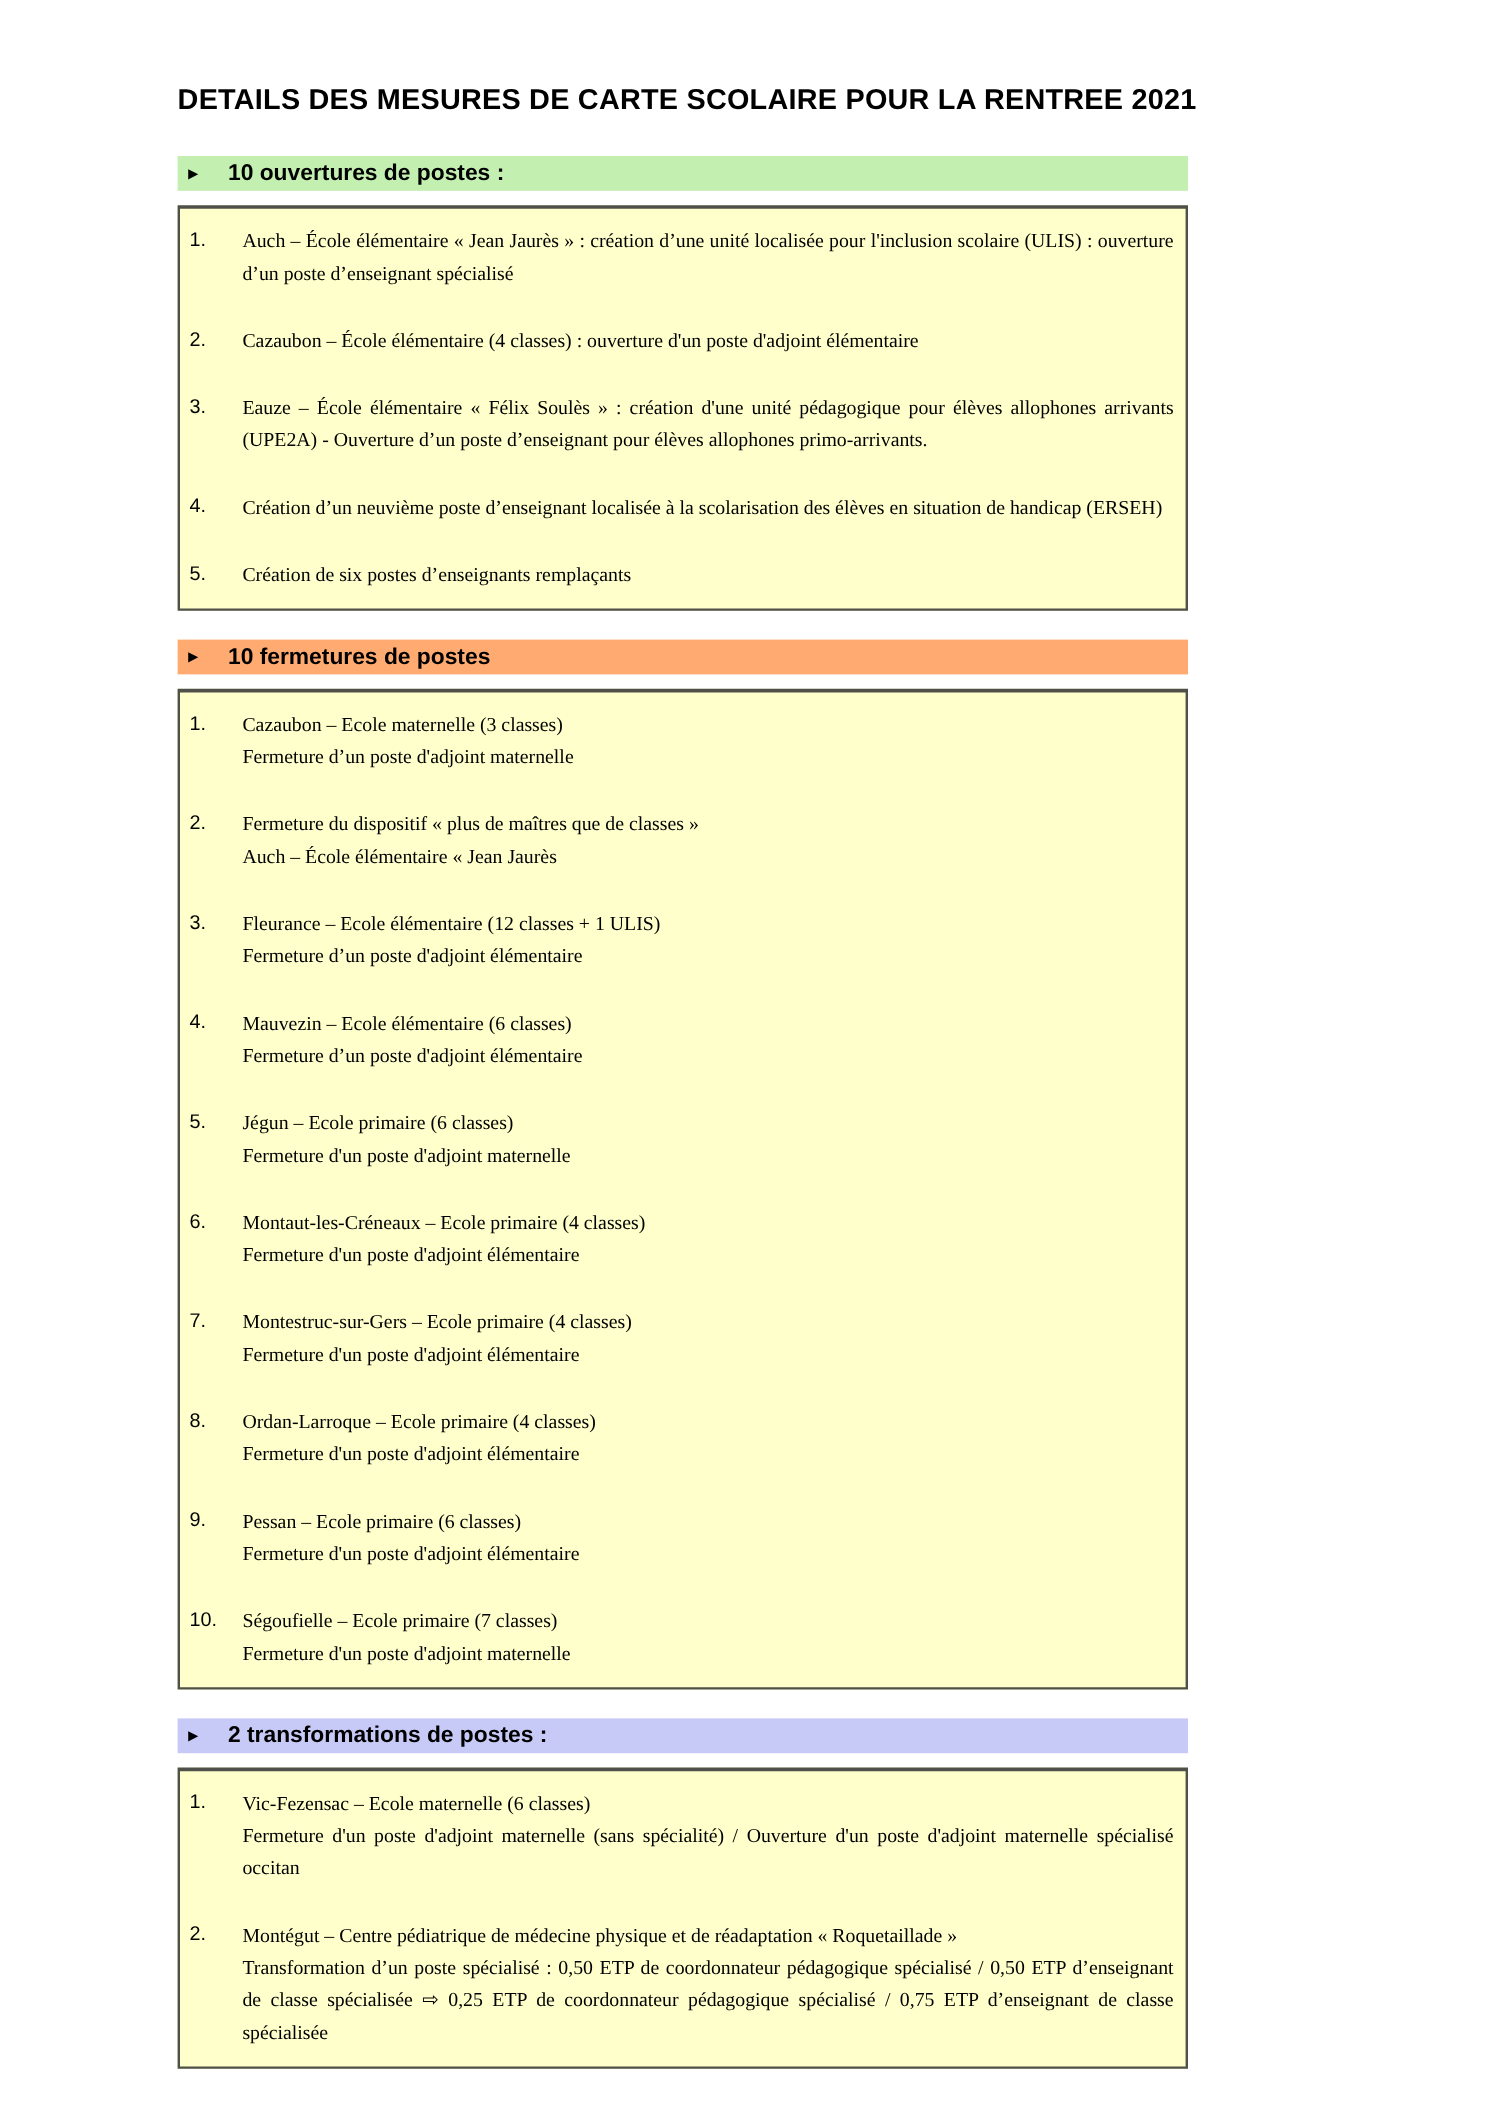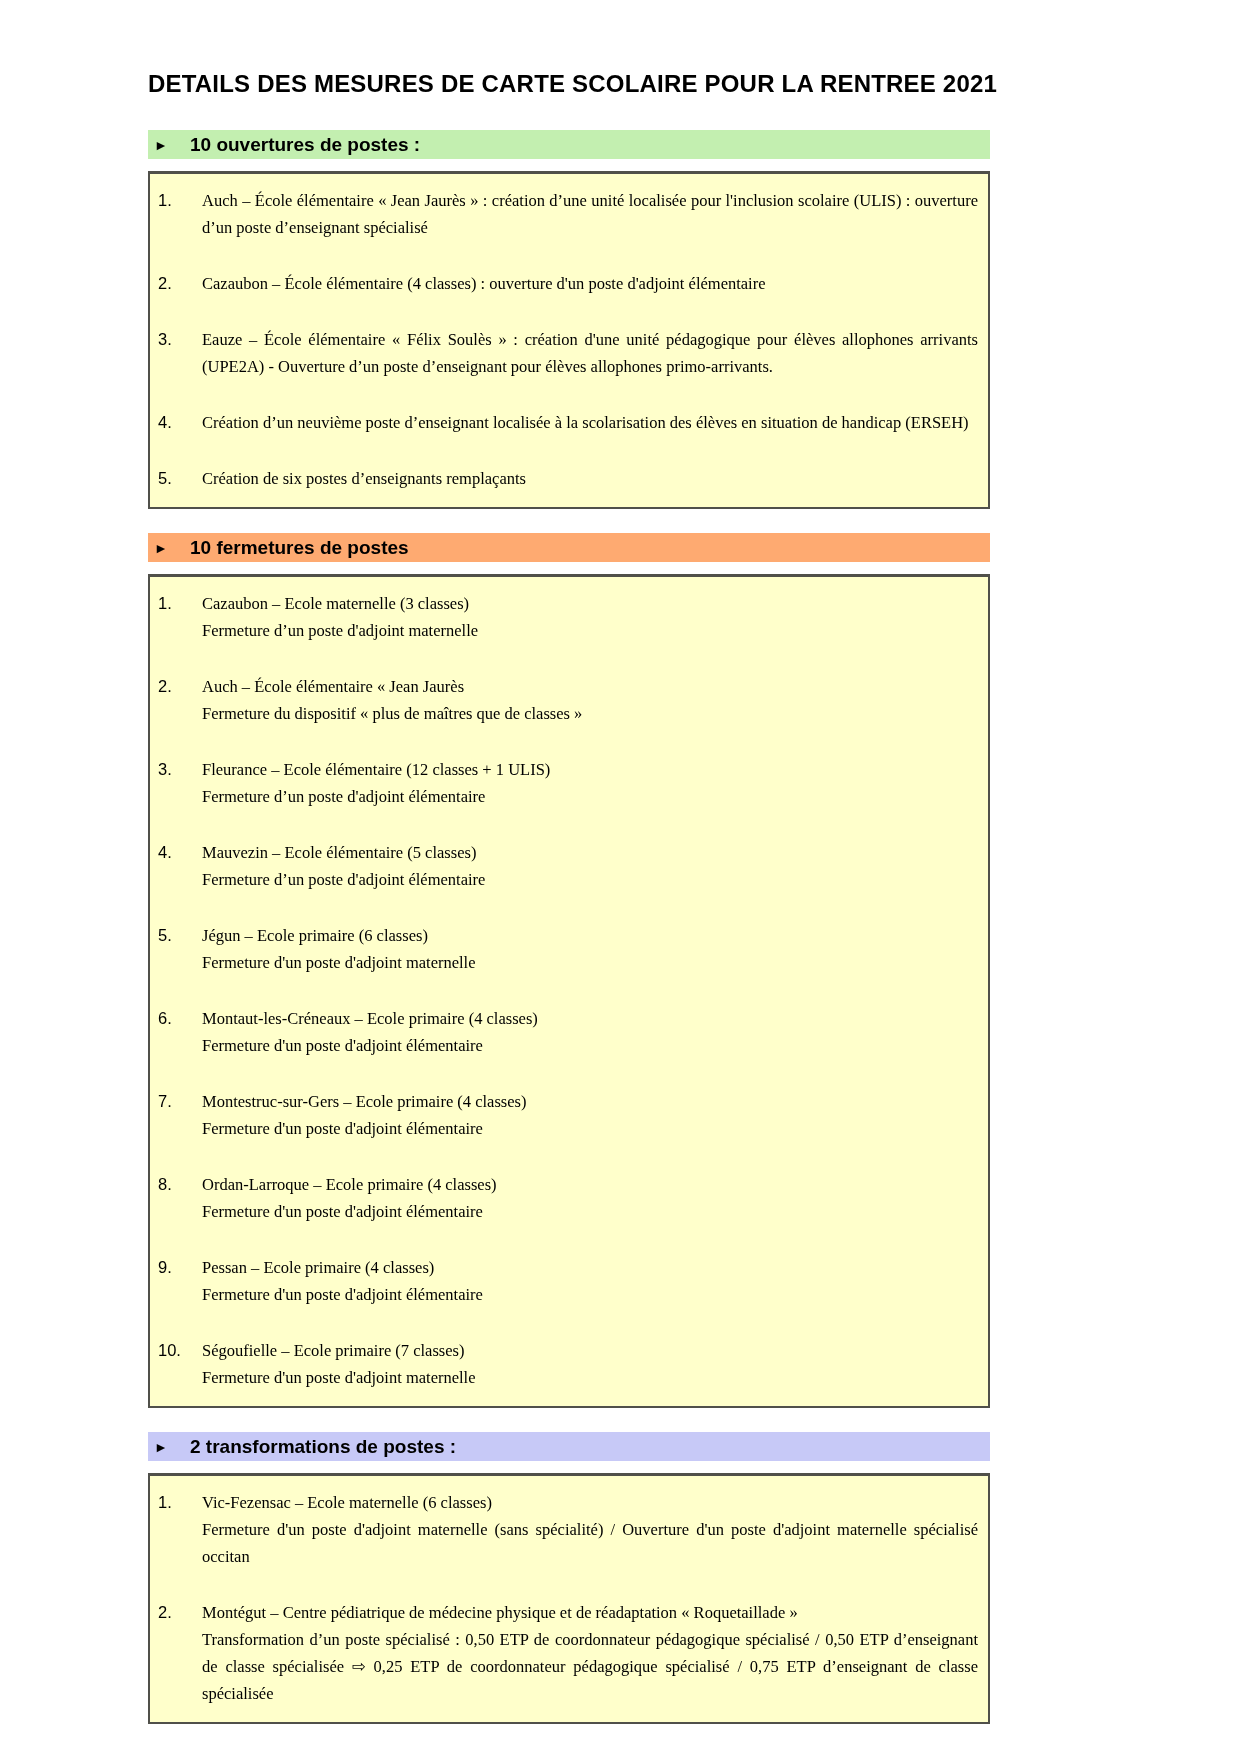--- a/index.html
+++ b/index.html
@@ -121,35 +121,35 @@
           <div class="item">
             <div class="item-num">1.</div>
             <div class="item-body">
               <div class="item-line">Cazaubon – Ecole maternelle (3 classes)</div>
               <div class="item-line">Fermeture d’un poste d'adjoint maternelle</div>
             </div>
           </div>
           <div class="item">
             <div class="item-num">2.</div>
             <div class="item-body">
+              <div class="item-line">Fermeture du dispositif « plus de maîtres que de classes »</div>
               <div class="item-line">Auch – École élémentaire « Jean Jaurès</div>
-              <div class="item-line">Fermeture du dispositif « plus de maîtres que de classes »</div>
             </div>
           </div>
           <div class="item">
             <div class="item-num">3.</div>
             <div class="item-body">
               <div class="item-line">Fleurance – Ecole élémentaire (12 classes + 1 ULIS)</div>
               <div class="item-line">Fermeture d’un poste d'adjoint élémentaire</div>
             </div>
           </div>
           <div class="item">
             <div class="item-num">4.</div>
             <div class="item-body">
-              <div class="item-line">Mauvezin – Ecole élémentaire (5 classes)</div>
+              <div class="item-line">Mauvezin – Ecole élémentaire (6 classes)</div>
               <div class="item-line">Fermeture d’un poste d'adjoint élémentaire</div>
             </div>
           </div>
           <div class="item">
             <div class="item-num">5.</div>
             <div class="item-body">
               <div class="item-line">Jégun – Ecole primaire (6 classes)</div>
               <div class="item-line">Fermeture d'un poste d'adjoint maternelle</div>
             </div>
           </div>
@@ -170,21 +170,21 @@
           <div class="item">
             <div class="item-num">8.</div>
             <div class="item-body">
               <div class="item-line">Ordan-Larroque – Ecole primaire (4 classes)</div>
               <div class="item-line">Fermeture d'un poste d'adjoint élémentaire</div>
             </div>
           </div>
           <div class="item">
             <div class="item-num">9.</div>
             <div class="item-body">
-              <div class="item-line">Pessan – Ecole primaire (4 classes)</div>
+              <div class="item-line">Pessan – Ecole primaire (6 classes)</div>
               <div class="item-line">Fermeture d'un poste d'adjoint élémentaire</div>
             </div>
           </div>
           <div class="item">
             <div class="item-num">10.</div>
             <div class="item-body">
               <div class="item-line">Ségoufielle – Ecole primaire (7 classes)</div>
               <div class="item-line">Fermeture d'un poste d'adjoint maternelle</div>
             </div>
           </div>

